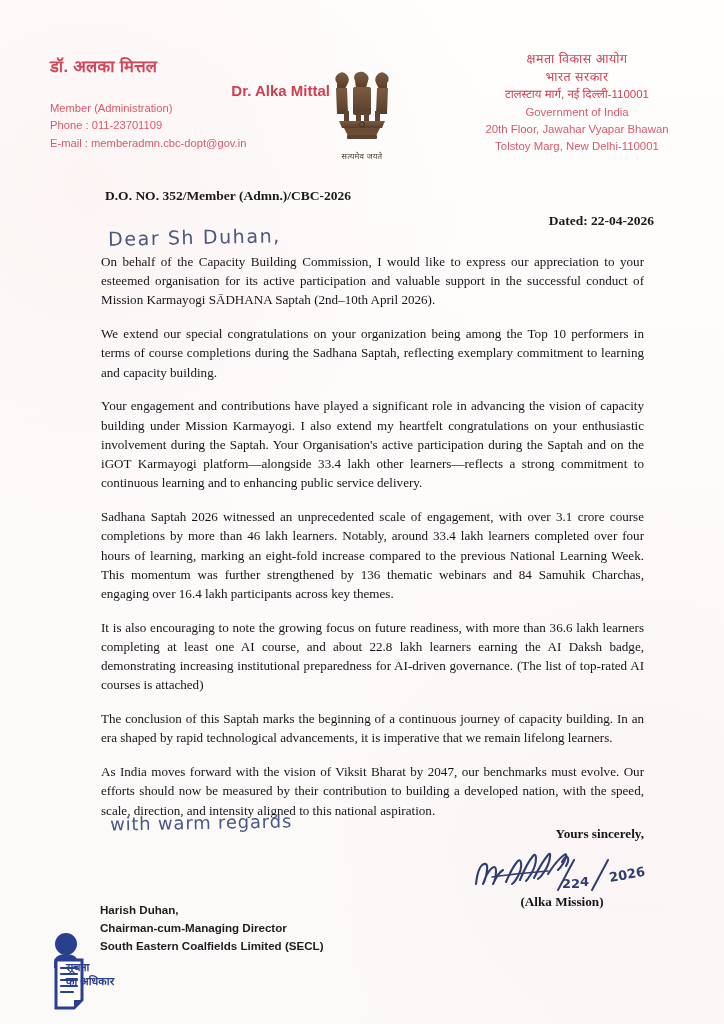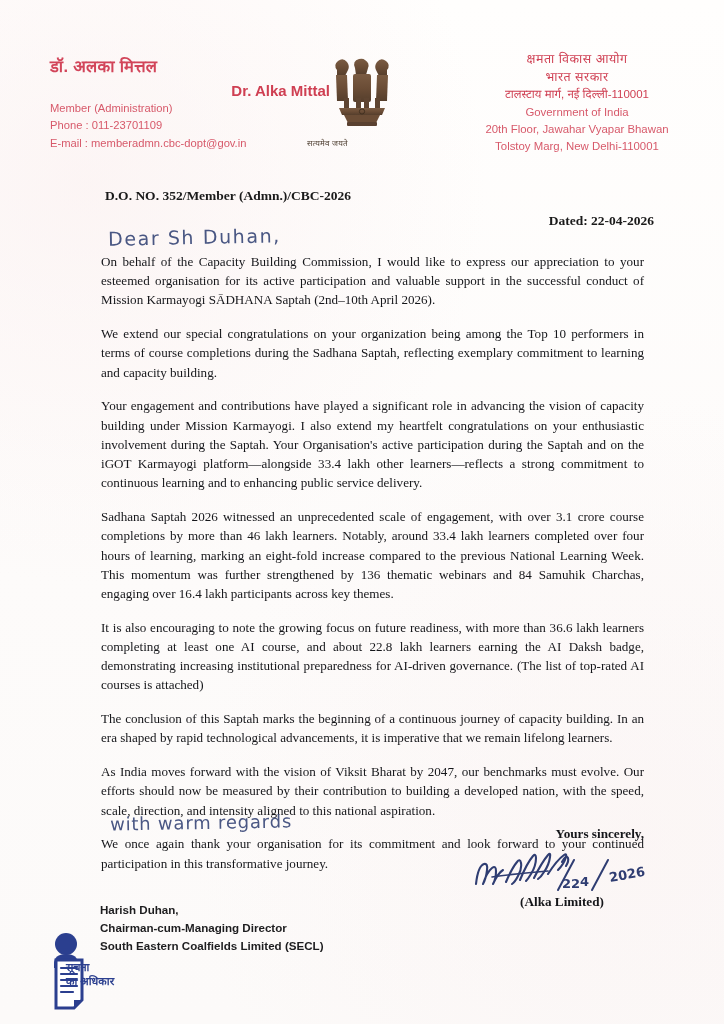--- a/index.html
+++ b/index.html
@@ -68,23 +68,23 @@
     font-size: 11.2px;
     color: #d7596a;
     line-height: 1.55;
     white-space: nowrap;
   }
 
   .lh-center {
     position: absolute;
     left: 50%;
     transform: translateX(-50%);
-    top: 4px;
+    top: 17px;
     width: 110px;
-    text-align: left;
+    text-align: center;
   }
   .emblem-wrap { display: block; margin: 0 auto; }
   .emblem-caption {
     font-family: "Liberation Sans", sans-serif;
     font-size: 8px;
     color: #4a3a2c;
     letter-spacing: 0.2px;
     margin-top: 1px;
   }
 
@@ -305,21 +305,20 @@
   <div class="salutation">Dear Sh Duhan,</div>
 
   <div class="body-block">
     <p class="para">On behalf of the Capacity Building Commission, I would like to express our appreciation to your esteemed organisation for its active participation and valuable support in the successful conduct of Mission Karmayogi SĀDHANA Saptah (2nd–10th April 2026).</p>
     <p class="para">We extend our special congratulations on your organization being among the Top 10 performers in terms of course completions during the Sadhana Saptah, reflecting exemplary commitment to learning and capacity building.</p>
     <p class="para">Your engagement and contributions have played a significant role in advancing the vision of capacity building under Mission Karmayogi. I also extend my heartfelt congratulations on your enthusiastic involvement during the Saptah. Your Organisation's active participation during the Saptah and on the iGOT Karmayogi platform—alongside 33.4 lakh other learners—reflects a strong commitment to continuous learning and to enhancing public service delivery.</p>
     <p class="para">Sadhana Saptah 2026 witnessed an unprecedented scale of engagement, with over 3.1 crore course completions by more than 46 lakh learners. Notably, around 33.4 lakh learners completed over four hours of learning, marking an eight-fold increase compared to the previous National Learning Week. This momentum was further strengthened by 136 thematic webinars and 84 Samuhik Charchas, engaging over 16.4 lakh participants across key themes.</p>
     <p class="para">It is also encouraging to note the growing focus on future readiness, with more than 36.6 lakh learners completing at least one AI course, and about 22.8 lakh learners earning the AI Daksh badge, demonstrating increasing institutional preparedness for AI-driven governance. (The list of top-rated AI courses is attached)</p>
     <p class="para">The conclusion of this Saptah marks the beginning of a continuous journey of capacity building. In an era shaped by rapid technological advancements, it is imperative that we remain lifelong learners.</p>
     <p class="para">As India moves forward with the vision of Viksit Bharat by 2047, our benchmarks must evolve. Our efforts should now be measured by their contribution to building a developed nation, with the speed, scale, direction, and intensity aligned to this national aspiration.</p>
-    <p class="para">We once again thank your organisation for its commitment and look forward to your continued participation in this transformative journey.</p>
   </div>
 
   <div class="regards-hand">with warm regards</div>
 
   <div class="sign-block">
     <div class="yours">Yours sincerely,</div>
     <div class="sign-svg-wrap">
       <svg width="200" height="52" viewBox="0 0 200 52">
         <g fill="none" stroke="#2f3d72" stroke-width="2.1" stroke-linecap="round" stroke-linejoin="round">
           <path d="M14 40 q2 -18 8 -20 q4 -1 3 6 q-1 9 -4 14 q4 -12 9 -16 q4 -3 4 3 q0 8 -3 13 q5 -11 10 -14"></path>
@@ -334,21 +333,21 @@
           <path d="M96 46 l16 -30"></path>
           <path d="M130 46 l16 -30"></path>
         </g>
         <g fill="#2f3d72" font-family="DejaVu Sans, sans-serif" font-size="13" font-weight="600">
           <text x="100" y="44">22</text>
           <text x="118" y="42">4</text>
           <text x="148" y="38" transform="rotate(-10 148 38)">2026</text>
         </g>
       </svg>
     </div>
-    <div class="sign-name">(Alka Limited)</div>
+    <div class="sign-name">(Alka Mission)</div>
   </div>
 
   <div class="recipient">
     <div class="r1">Harish Duhan,</div>
     <div>Chairman-cum-Managing Director</div>
     <div>South Eastern Coalfields Limited (SECL)</div>
   </div>
 
   <svg class="rti-logo" viewBox="0 0 130 80">
     <circle cx="26" cy="14" r="11" fill="#2b3f8f"></circle>

